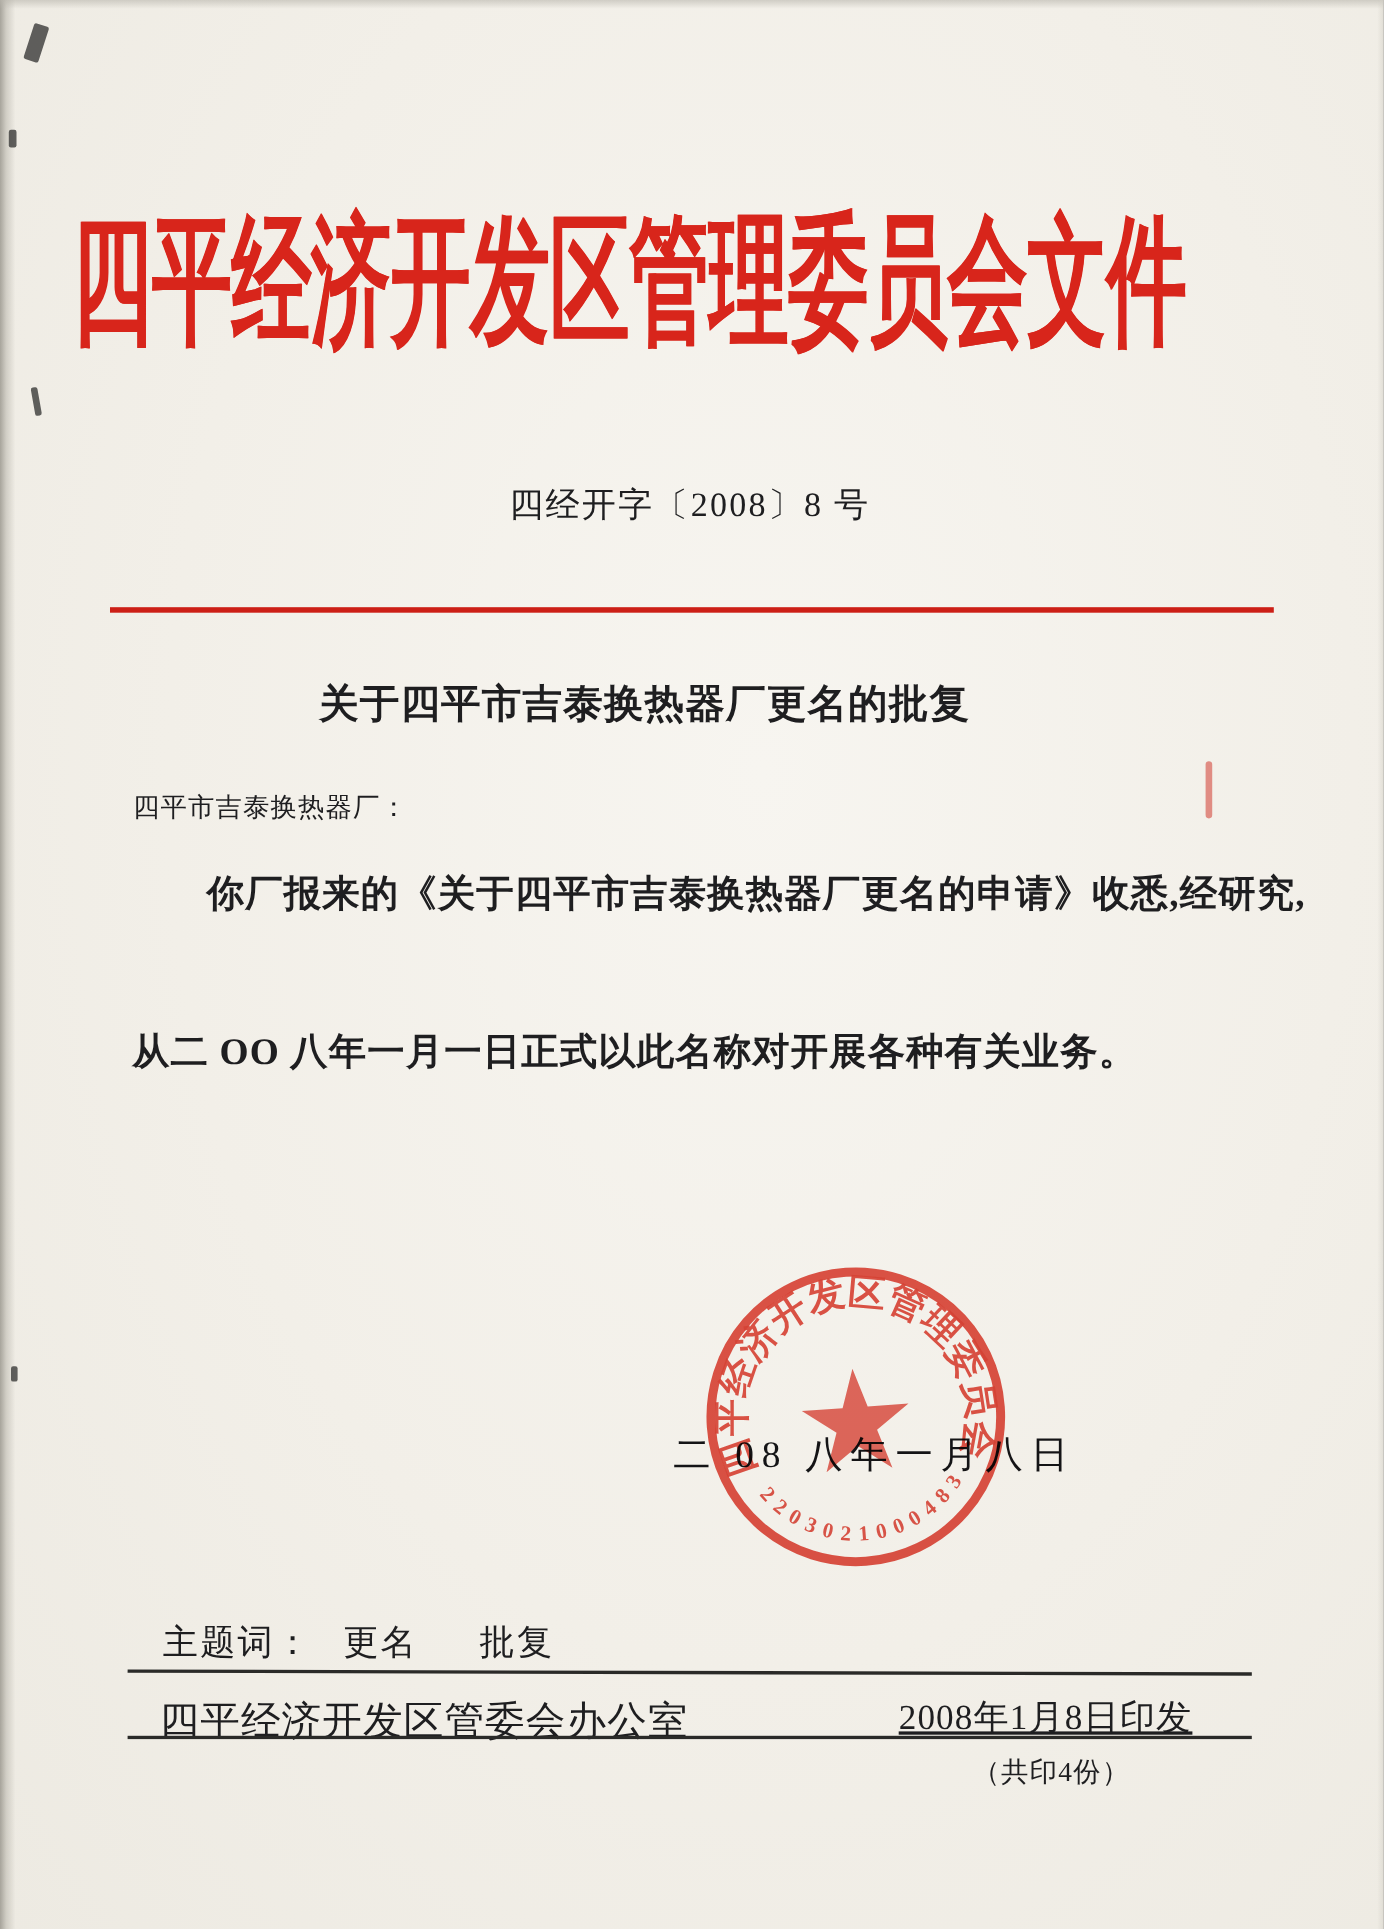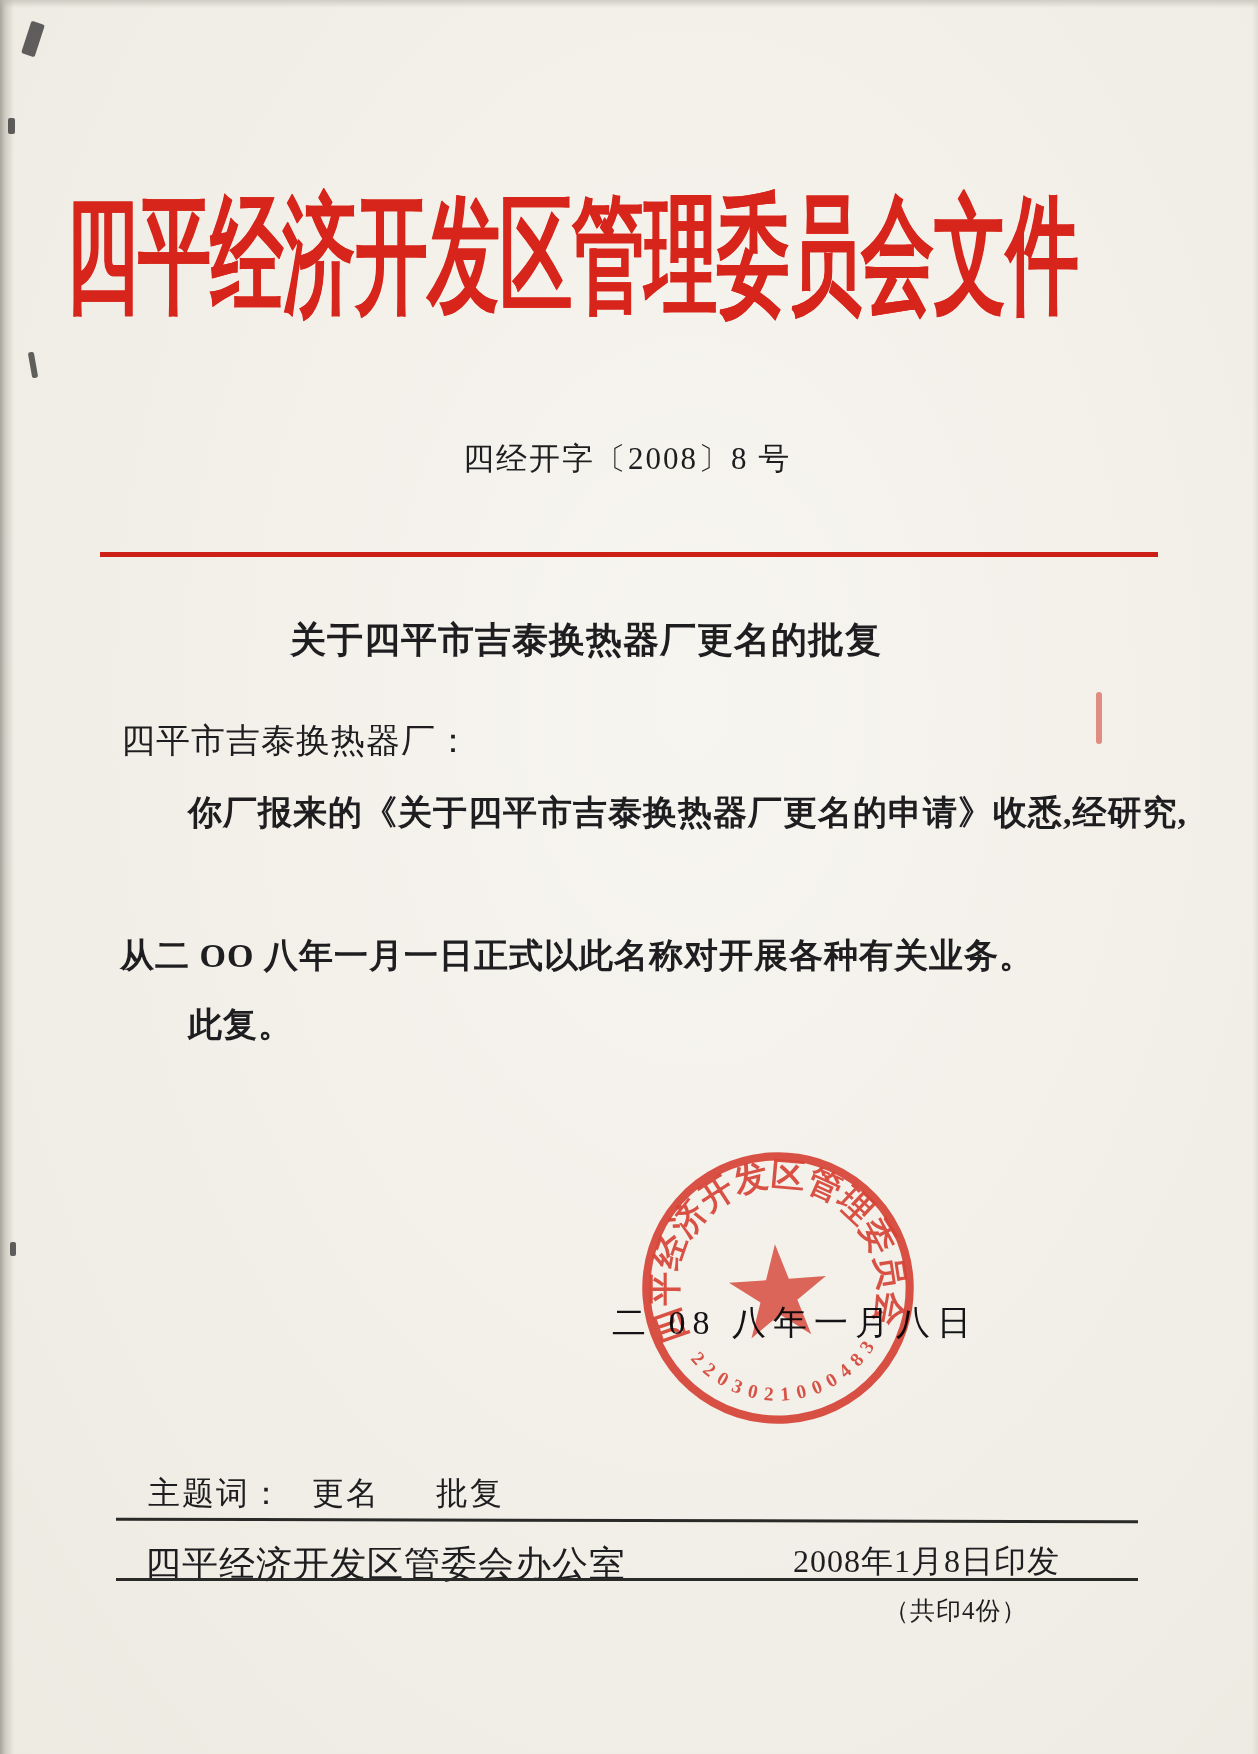--- a/index.html
+++ b/index.html
@@ -40,21 +40,21 @@
     position:absolute;top:552px;left:100px;width:1058px;height:5px;
     background:#cc1f16;
   }
   .doc-title{
     position:absolute;top:616px;left:586px;transform:translateX(-50%);
     font-family:"Liberation Sans","DejaVu Sans",sans-serif;
     font-size:36px;font-weight:bold;letter-spacing:1px;white-space:nowrap;
   }
   .salutation{
     position:absolute;top:718px;left:121px;
-    font-size:34px;letter-spacing:1px;
+    font-size:24px;letter-spacing:1px;
   }
   .body-line{
     position:absolute;left:120px;width:1045px;
     font-size:34px;letter-spacing:1px;white-space:nowrap;font-weight:bold;
   }
   .body-line.indent{padding-left:68px;}
   .line-1{top:790px;} .line-2{top:862px;} .line-3{top:933px;} .line-4{top:1002px;}
 
   .date-line{
     position:absolute;top:1300px;left:612px;
@@ -78,22 +78,22 @@
 
   .black-rule{position:absolute;left:116px;width:1022px;height:3px;background:#2a2a28;}
   .rule-a{top:1519px;transform:rotate(.15deg);}
   .rule-b{top:1578px;}
 
   .footer-issuer{
     position:absolute;top:1540px;left:145px;
     font-size:36px;letter-spacing:1px;white-space:nowrap;
   }
   .footer-date{
-    position:absolute;top:1540px;right:198px;
-    font-size:32px;letter-spacing:1px;white-space:nowrap;
+    position:absolute;top:1540px;right:174px;
+    font-size:32px;letter-spacing:1px;white-space:nowrap;text-decoration:underline;
   }
   .copies-note{
     position:absolute;top:1594px;left:884px;
     font-size:25px;letter-spacing:1px;white-space:nowrap;
   }
 </style>
 </head>
 <body>
 
 <div class="page">
@@ -111,21 +111,20 @@
 
   <div class="doc-number">四经开字〔2008〕8 号</div>
 
   <div class="red-rule"></div>
 
   <div class="doc-title">关于四平市吉泰换热器厂更名的批复</div>
 
   <div class="salutation">四平市吉泰换热器厂：</div>
   <div class="body-line line-1 indent">你厂报来的《关于四平市吉泰换热器厂更名的申请》收悉,经研究,</div>
   <div class="body-line line-3">从二 OO 八年一月一日正式以此名称对开展各种有关业务。</div>
-  <div class="body-line line-4 indent">此复。</div>
 
   <div class="date-line">二 08 八年一月八日</div>
 
   <svg class="seal" viewBox="0 0 290 290">
     <circle cx="145" cy="145" r="129" fill="none" stroke="#dd3628" stroke-width="8" opacity="0.92"></circle>
     <defs>
       <path id="sealArcTop" d="M 54,187 A 100,100 0 1 1 236,187" fill="none"></path>
       <path id="sealArcBottom" d="M 52,205 A 111,111 0 0 0 238,205" fill="none"></path>
     </defs>
     <polygon points="145,102 156.2,136.6 192.6,136.5 163.1,157.9 174.4,192.5 145,171 115.6,192.5 126.9,157.9 97.4,136.5 133.8,136.6" fill="#dd3628" fill-opacity="0.8"></polygon>

